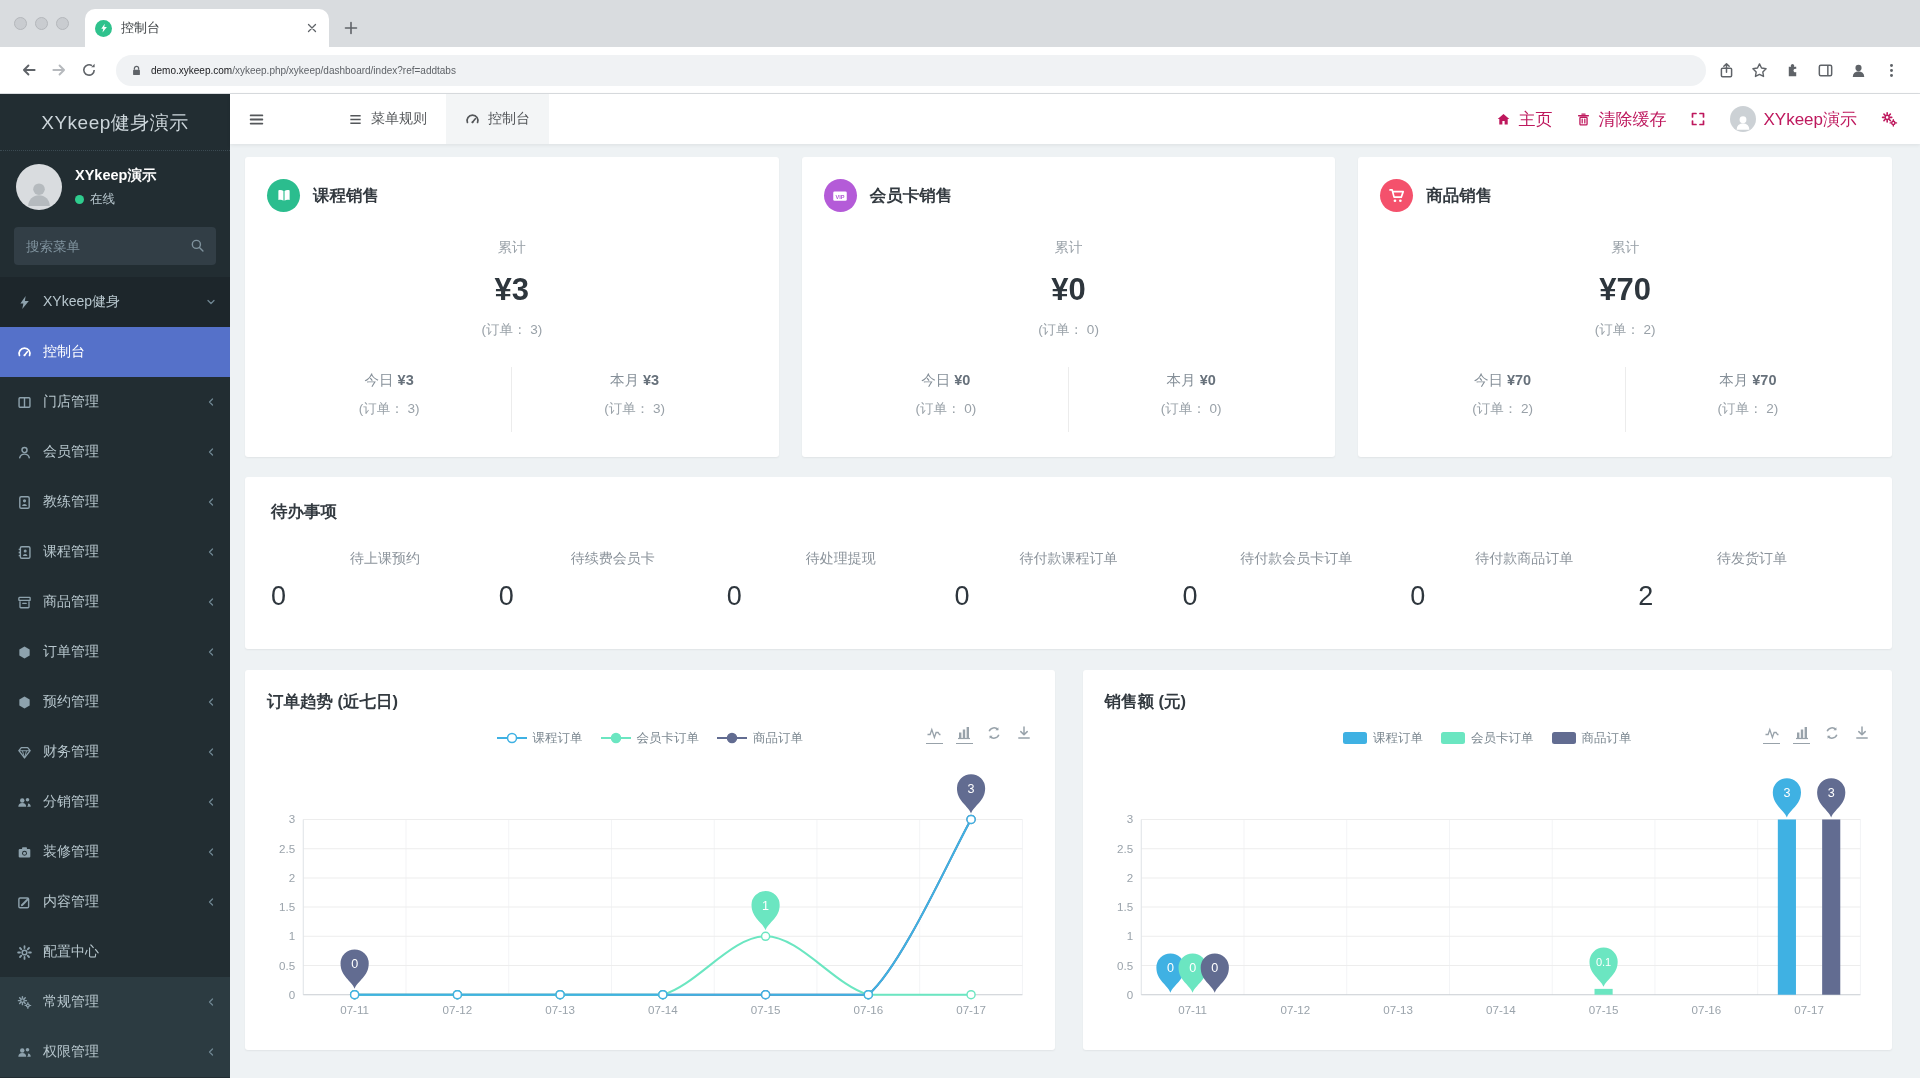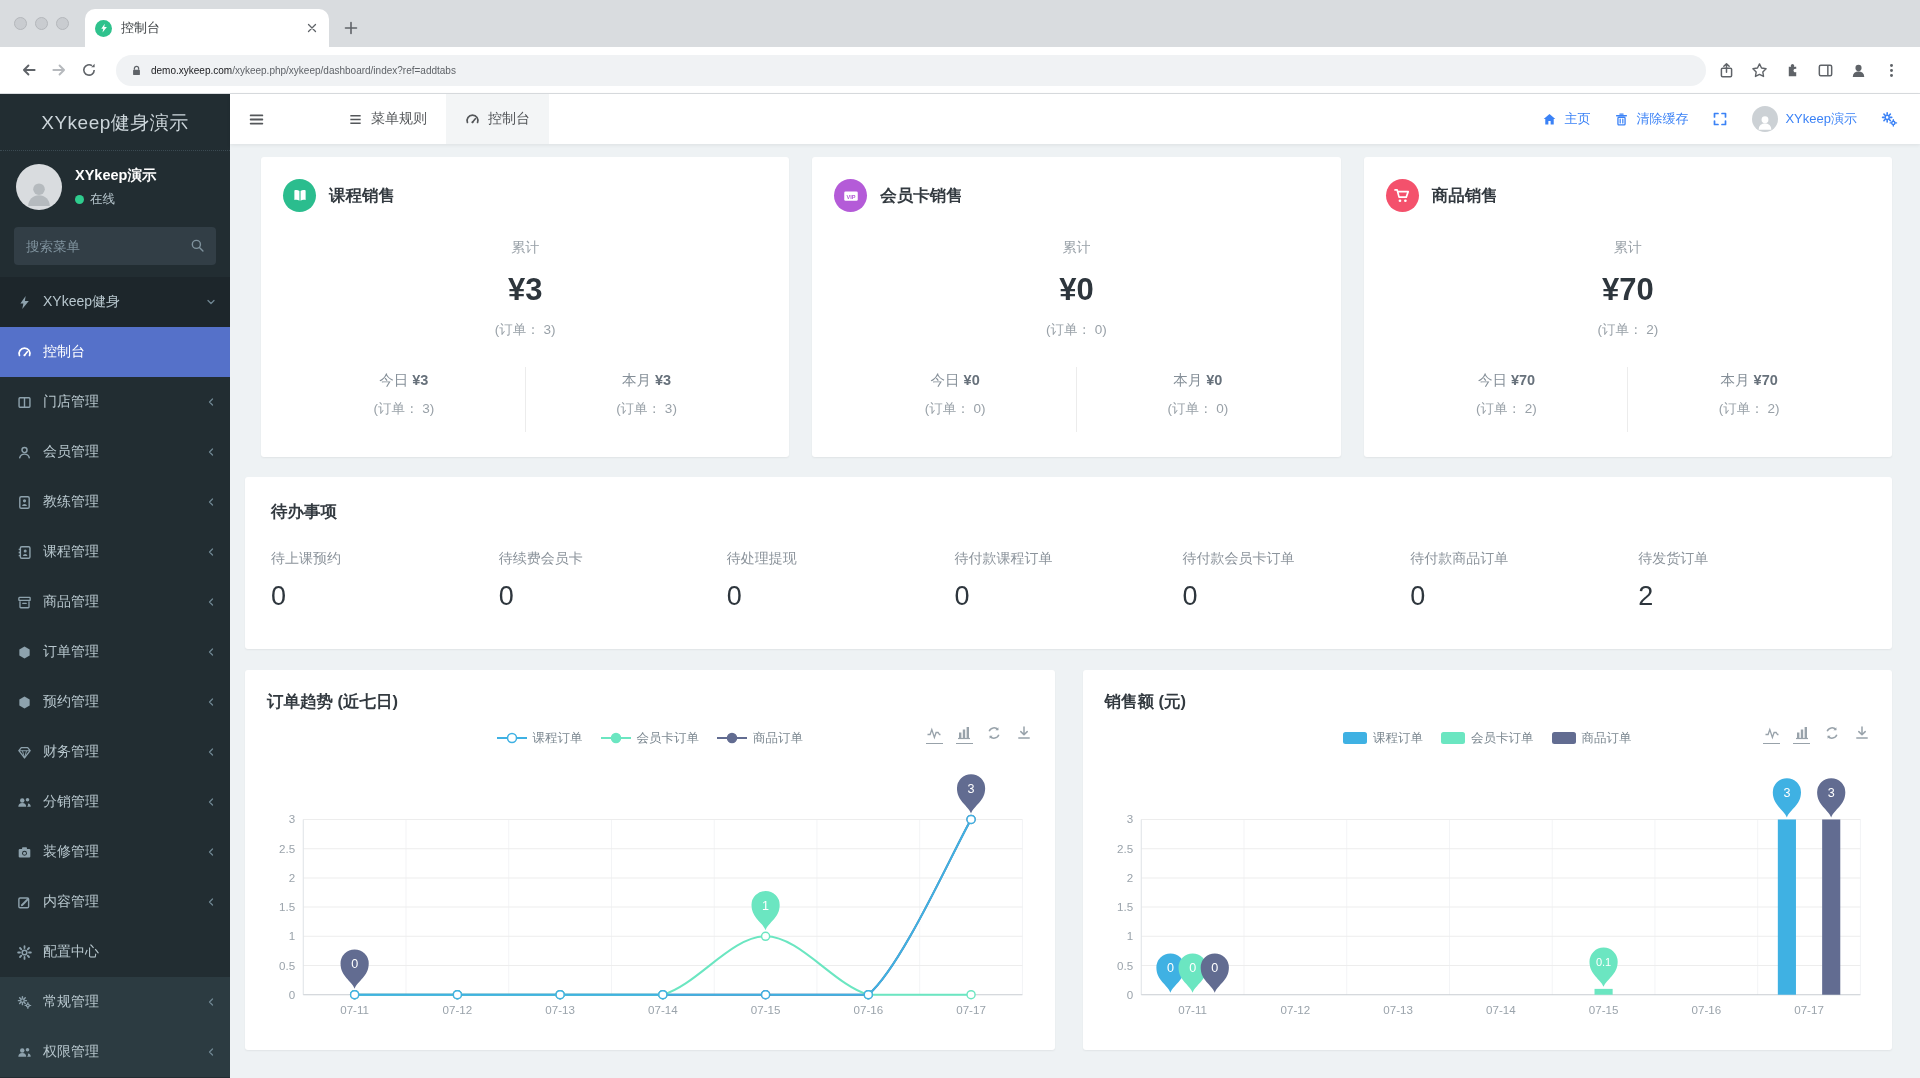--- a/index.html
+++ b/index.html
@@ -58,50 +58,50 @@
 
   
   .main { flex:1; min-width:0; background:#eef2f4; display:flex; flex-direction:column; }
   .navbar { height:50px; background:#fff; display:flex; align-items:center;
     box-shadow:0 1px 4px rgba(0,0,0,.08); position:relative; z-index:3;gap:47px; }
   .burger { width:52px; height:50px; display:flex; align-items:center; justify-content:center; color:#54575a; }
   .nav-tabs { display:flex; height:100%; }
   .nav-tab { display:flex; align-items:center; gap:8px; padding:0 19px; font-size:14px; color:#54575a; cursor:pointer; }
   .nav-tab.active { background:#f3f5f6; }
   .nav-right { margin-left:auto; display:flex; align-items:center; gap:24px; padding-right:22px;
-    font-size:13px; color:#3b82f6; }
+    font-size:17px; color:#be185d; }
   .nav-chunk { display:flex; align-items:center; gap:7px; cursor:pointer; }
   .mini-avatar { width:26px; height:26px; border-radius:50%; background:#ccd1d5; overflow:hidden;
     display:flex; justify-content:center; align-items:flex-end; }
 
   .content { padding:13px 28px 0 15px; }
 
   
-  .stat-row { display:flex; gap:23px; margin-bottom:20px;margin-left:16px; }
+  .stat-row { display:flex; gap:23px; margin-bottom:20px; }
   .stat-card { flex:1; height:300px; background:#fff; border-radius:3px;
     box-shadow:0 1px 2px rgba(0,0,0,.06); padding:22px 22px 0; }
   .stat-head { display:flex; align-items:center; gap:13px; }
   .stat-ico { width:33px; height:33px; border-radius:50%; display:flex; align-items:center; justify-content:center; flex:none; }
   .stat-title { font-size:16.5px; font-weight:bold; color:#333a40; }
   .stat-total-label { text-align:center; margin-top:27px; font-size:14px; color:#99a1a8; }
   .stat-total { text-align:center; margin-top:15px; font-size:31px; font-weight:bold; color:#2e363d; }
   .stat-total-orders { text-align:center; margin-top:13px; font-size:13.5px; color:#99a1a8; }
   .stat-bottom { display:flex; margin-top:28px; }
   .stat-col { flex:1; text-align:center; padding:4px 0 14px; }
   .stat-col + .stat-col { border-left:1px solid #ececec; }
   .stat-col-main { font-size:14.5px; color:#858f98; }
   .stat-col-main b { color:#67717b; }
   .stat-col-orders { font-size:13.5px; color:#99a1a8; margin-top:10px; }
 
   
   .todo-card { background:#fff; border-radius:3px; box-shadow:0 1px 2px rgba(0,0,0,.06);
     height:172px; padding:24px 26px; margin-bottom:21px; }
   .todo-title { font-size:16.5px; font-weight:bold; color:#333a40; }
   .todo-grid { display:grid; grid-template-columns:repeat(7,1fr); margin-top:27px; }
-  .todo-label { font-size:14px; color:#8b939b; }
+  .todo-label { font-size:14px; color:#8b939b;text-align:center; }
   .todo-value { font-size:27px; color:#2e363d; margin-top:13px; }
 
   
   .charts-row { display:flex; gap:28px; }
   .chart-card { flex:1; min-width:0; height:380px; background:#fff; border-radius:3px;
     box-shadow:0 1px 2px rgba(0,0,0,.06); padding:21px 22px 0; }
   .chart-title { font-size:16.5px; font-weight:bold; color:#333a40; }
   .chart-head { position:relative; height:34px; margin-top:8px; }
   .chart-legend { display:flex; justify-content:center; align-items:center; gap:18px; height:100%; }
   .legend-item { display:flex; align-items:center; gap:6px; font-size:12.5px; color:#7b8790; cursor:pointer; }

